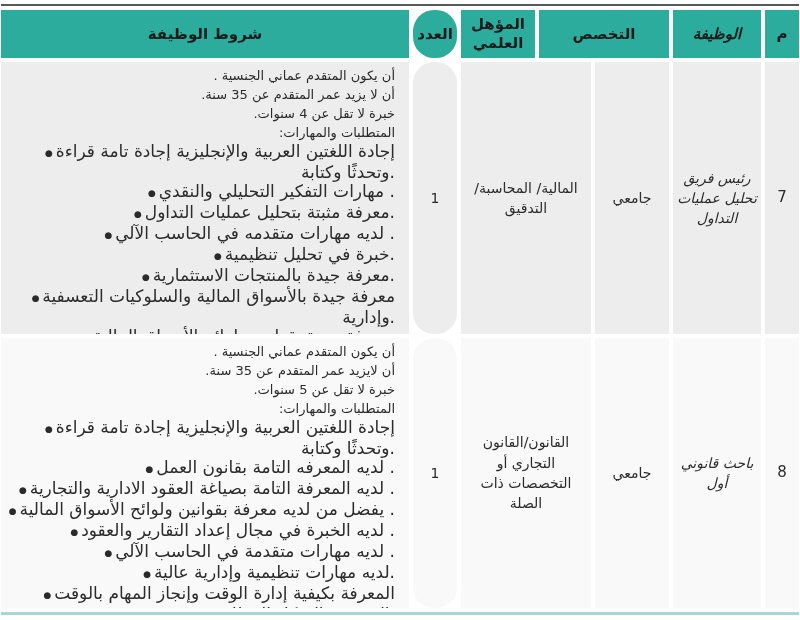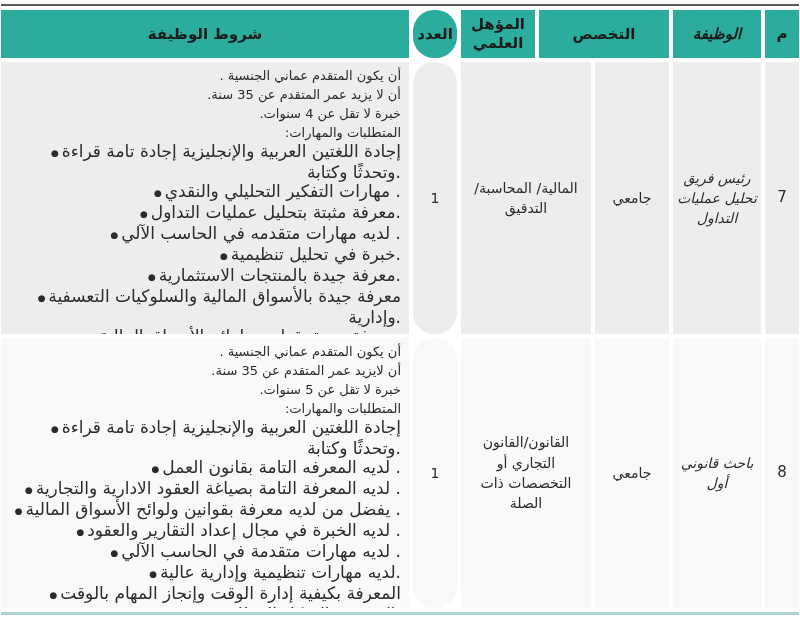--- a/index.html
+++ b/index.html
@@ -18,21 +18,21 @@
   .c-cond{flex:1 1 auto;min-width:0;}
   .th{background:#2bac9c;color:#1b1b1b;font-weight:bold;font-size:15px;
       display:flex;align-items:center;justify-content:center;text-align:center;
       height:48px;line-height:1.25;padding:0 2px;box-sizing:border-box;}
   .td{display:flex;align-items:center;justify-content:center;text-align:center;
       font-size:14px;line-height:1.45;padding:2px;box-sizing:border-box;}
   .row-a .td{background:#ededee;}
   .row-b .td{background:#f9f9f9;}
   .row-a{height:272px;}
   .row-b{height:270px;}
-  .td-cond{display:block;text-align:right;padding:4px 8px 3px 6px;overflow:hidden;}
+  .td-cond{display:block;text-align:right;padding:4px 14px 3px 6px;overflow:hidden;}
   .cond-line{direction:rtl;font-size:13px;line-height:19px;text-align:right;}
   .bullet-line{direction:ltr;font-size:17px;line-height:19px;text-align:right;}
   .bullet-line::before{content:"\25CF\00A0";font-size:9px;vertical-align:1px;}
   .num-cell{font-size:15px;}
 </style>
 </head>
 <body>
 
 <div class="page">
   <div class="top-rule"></div>

